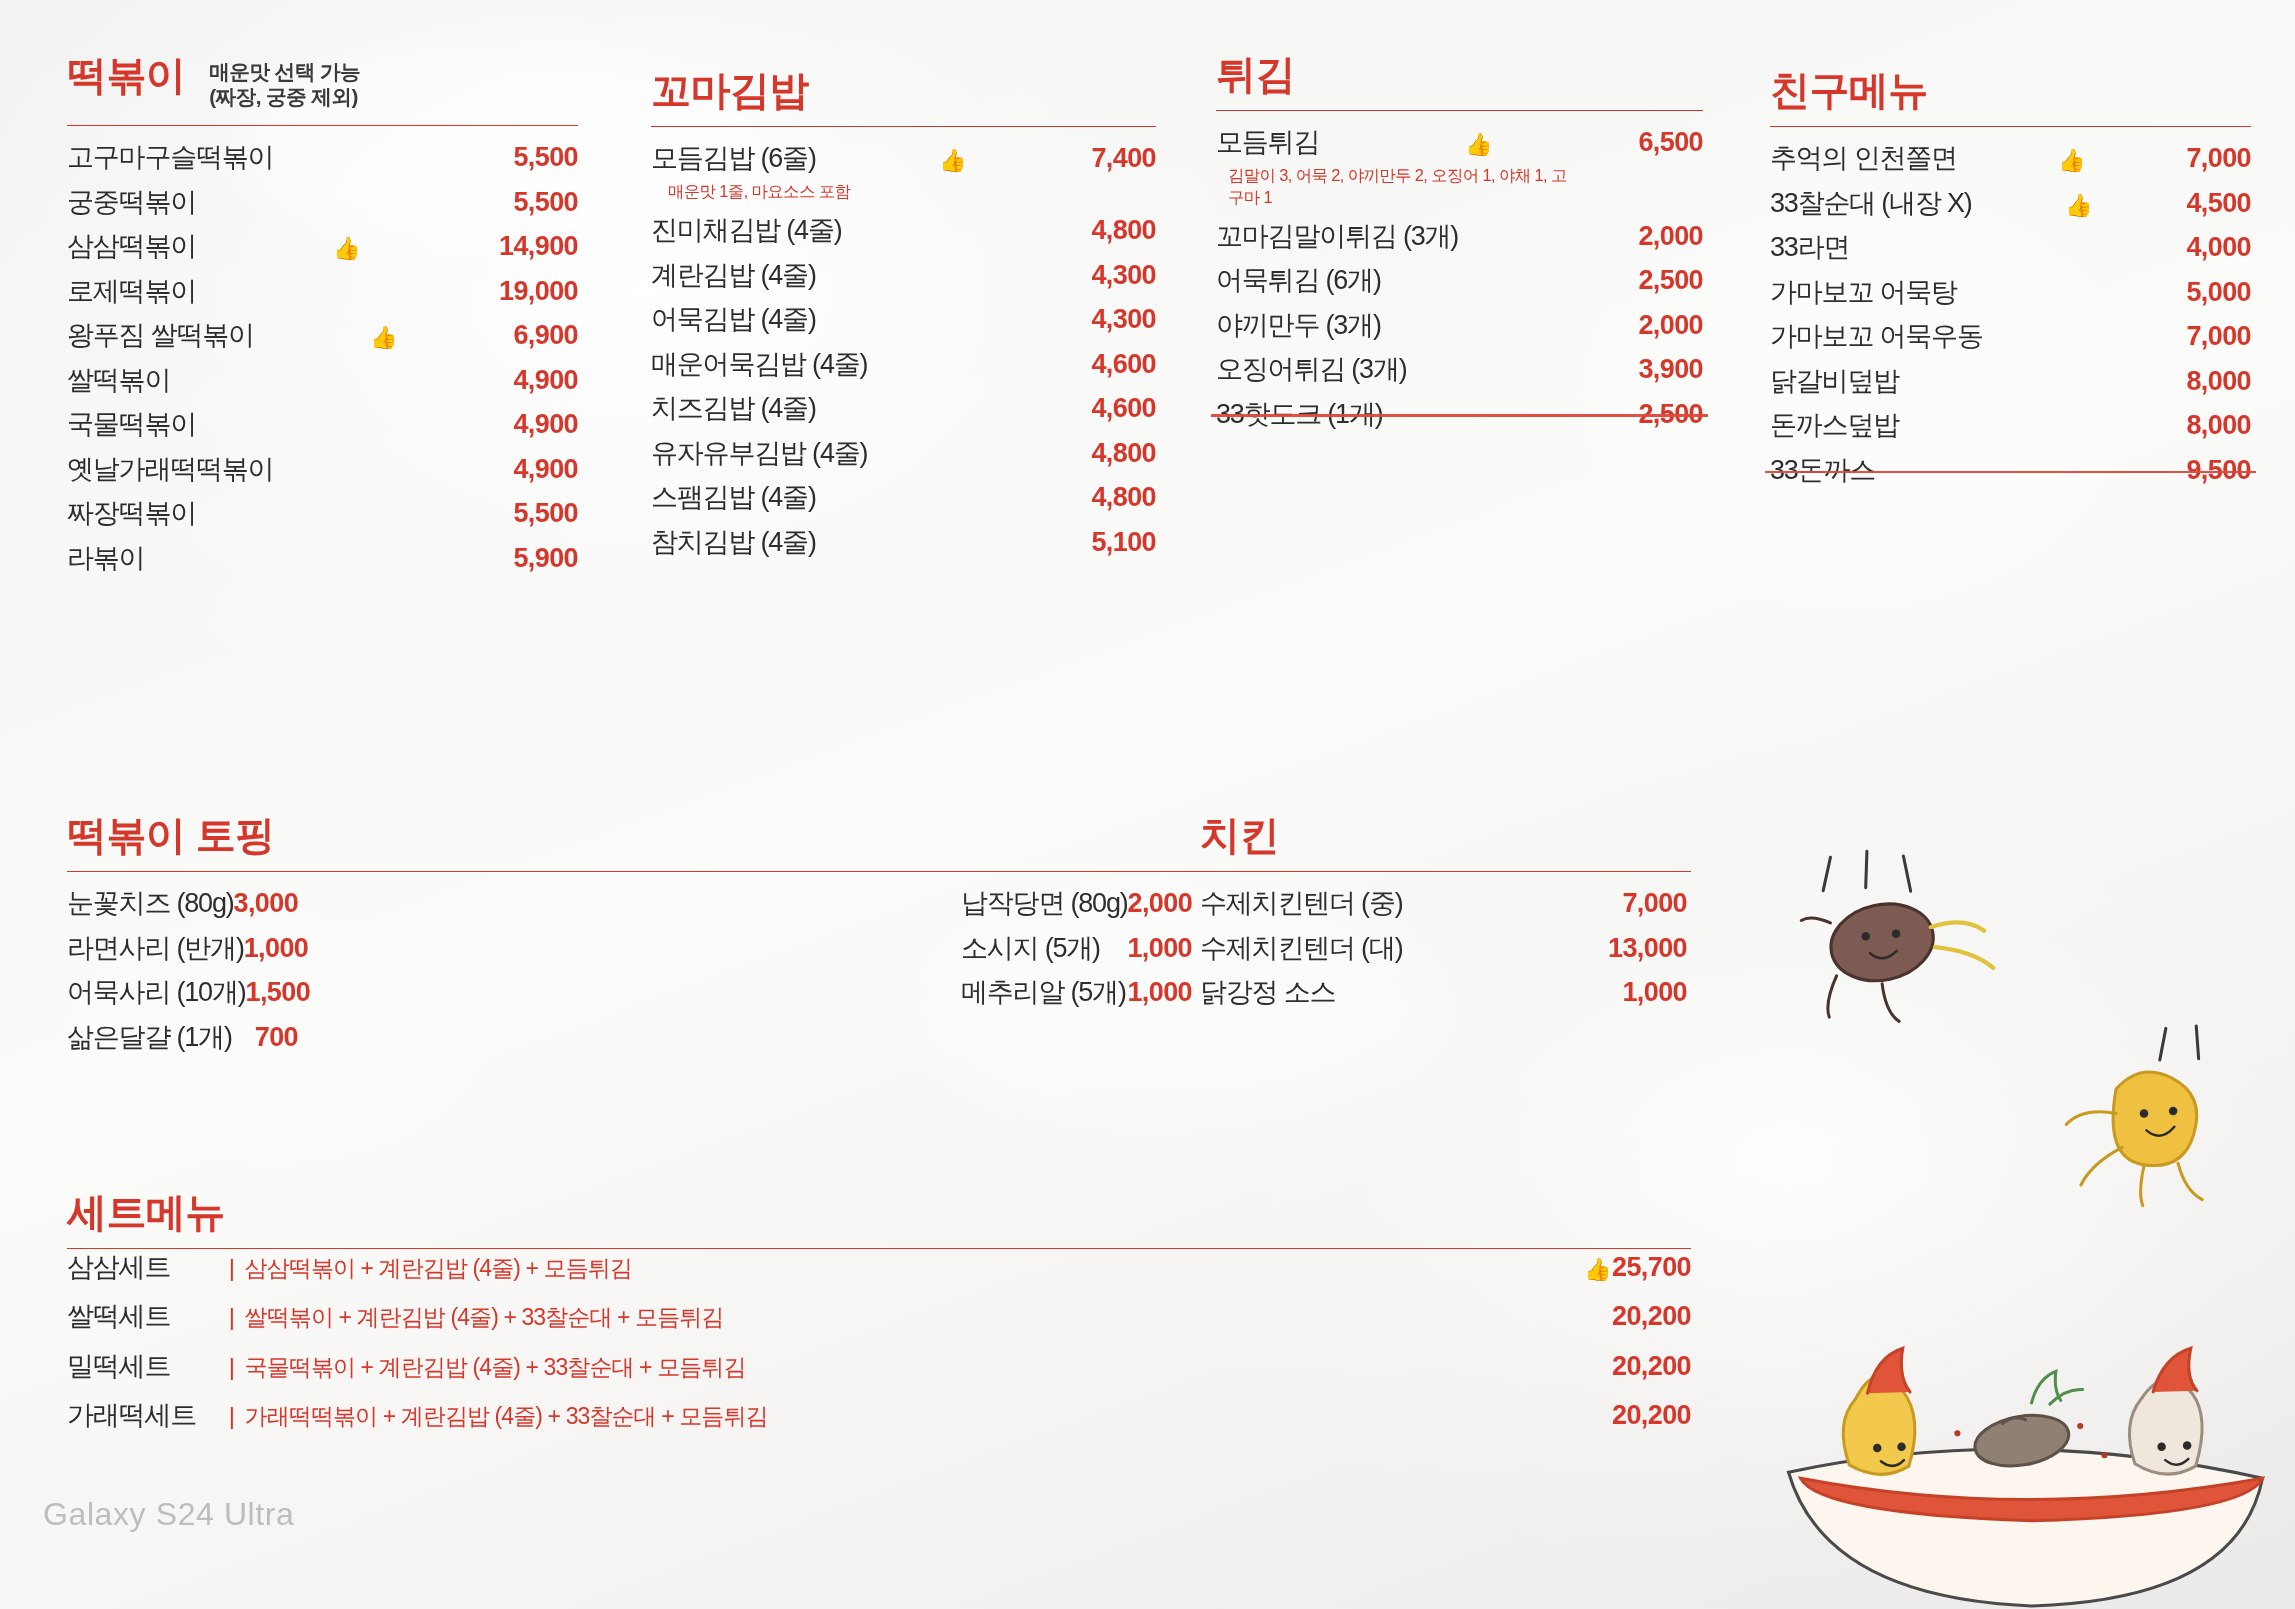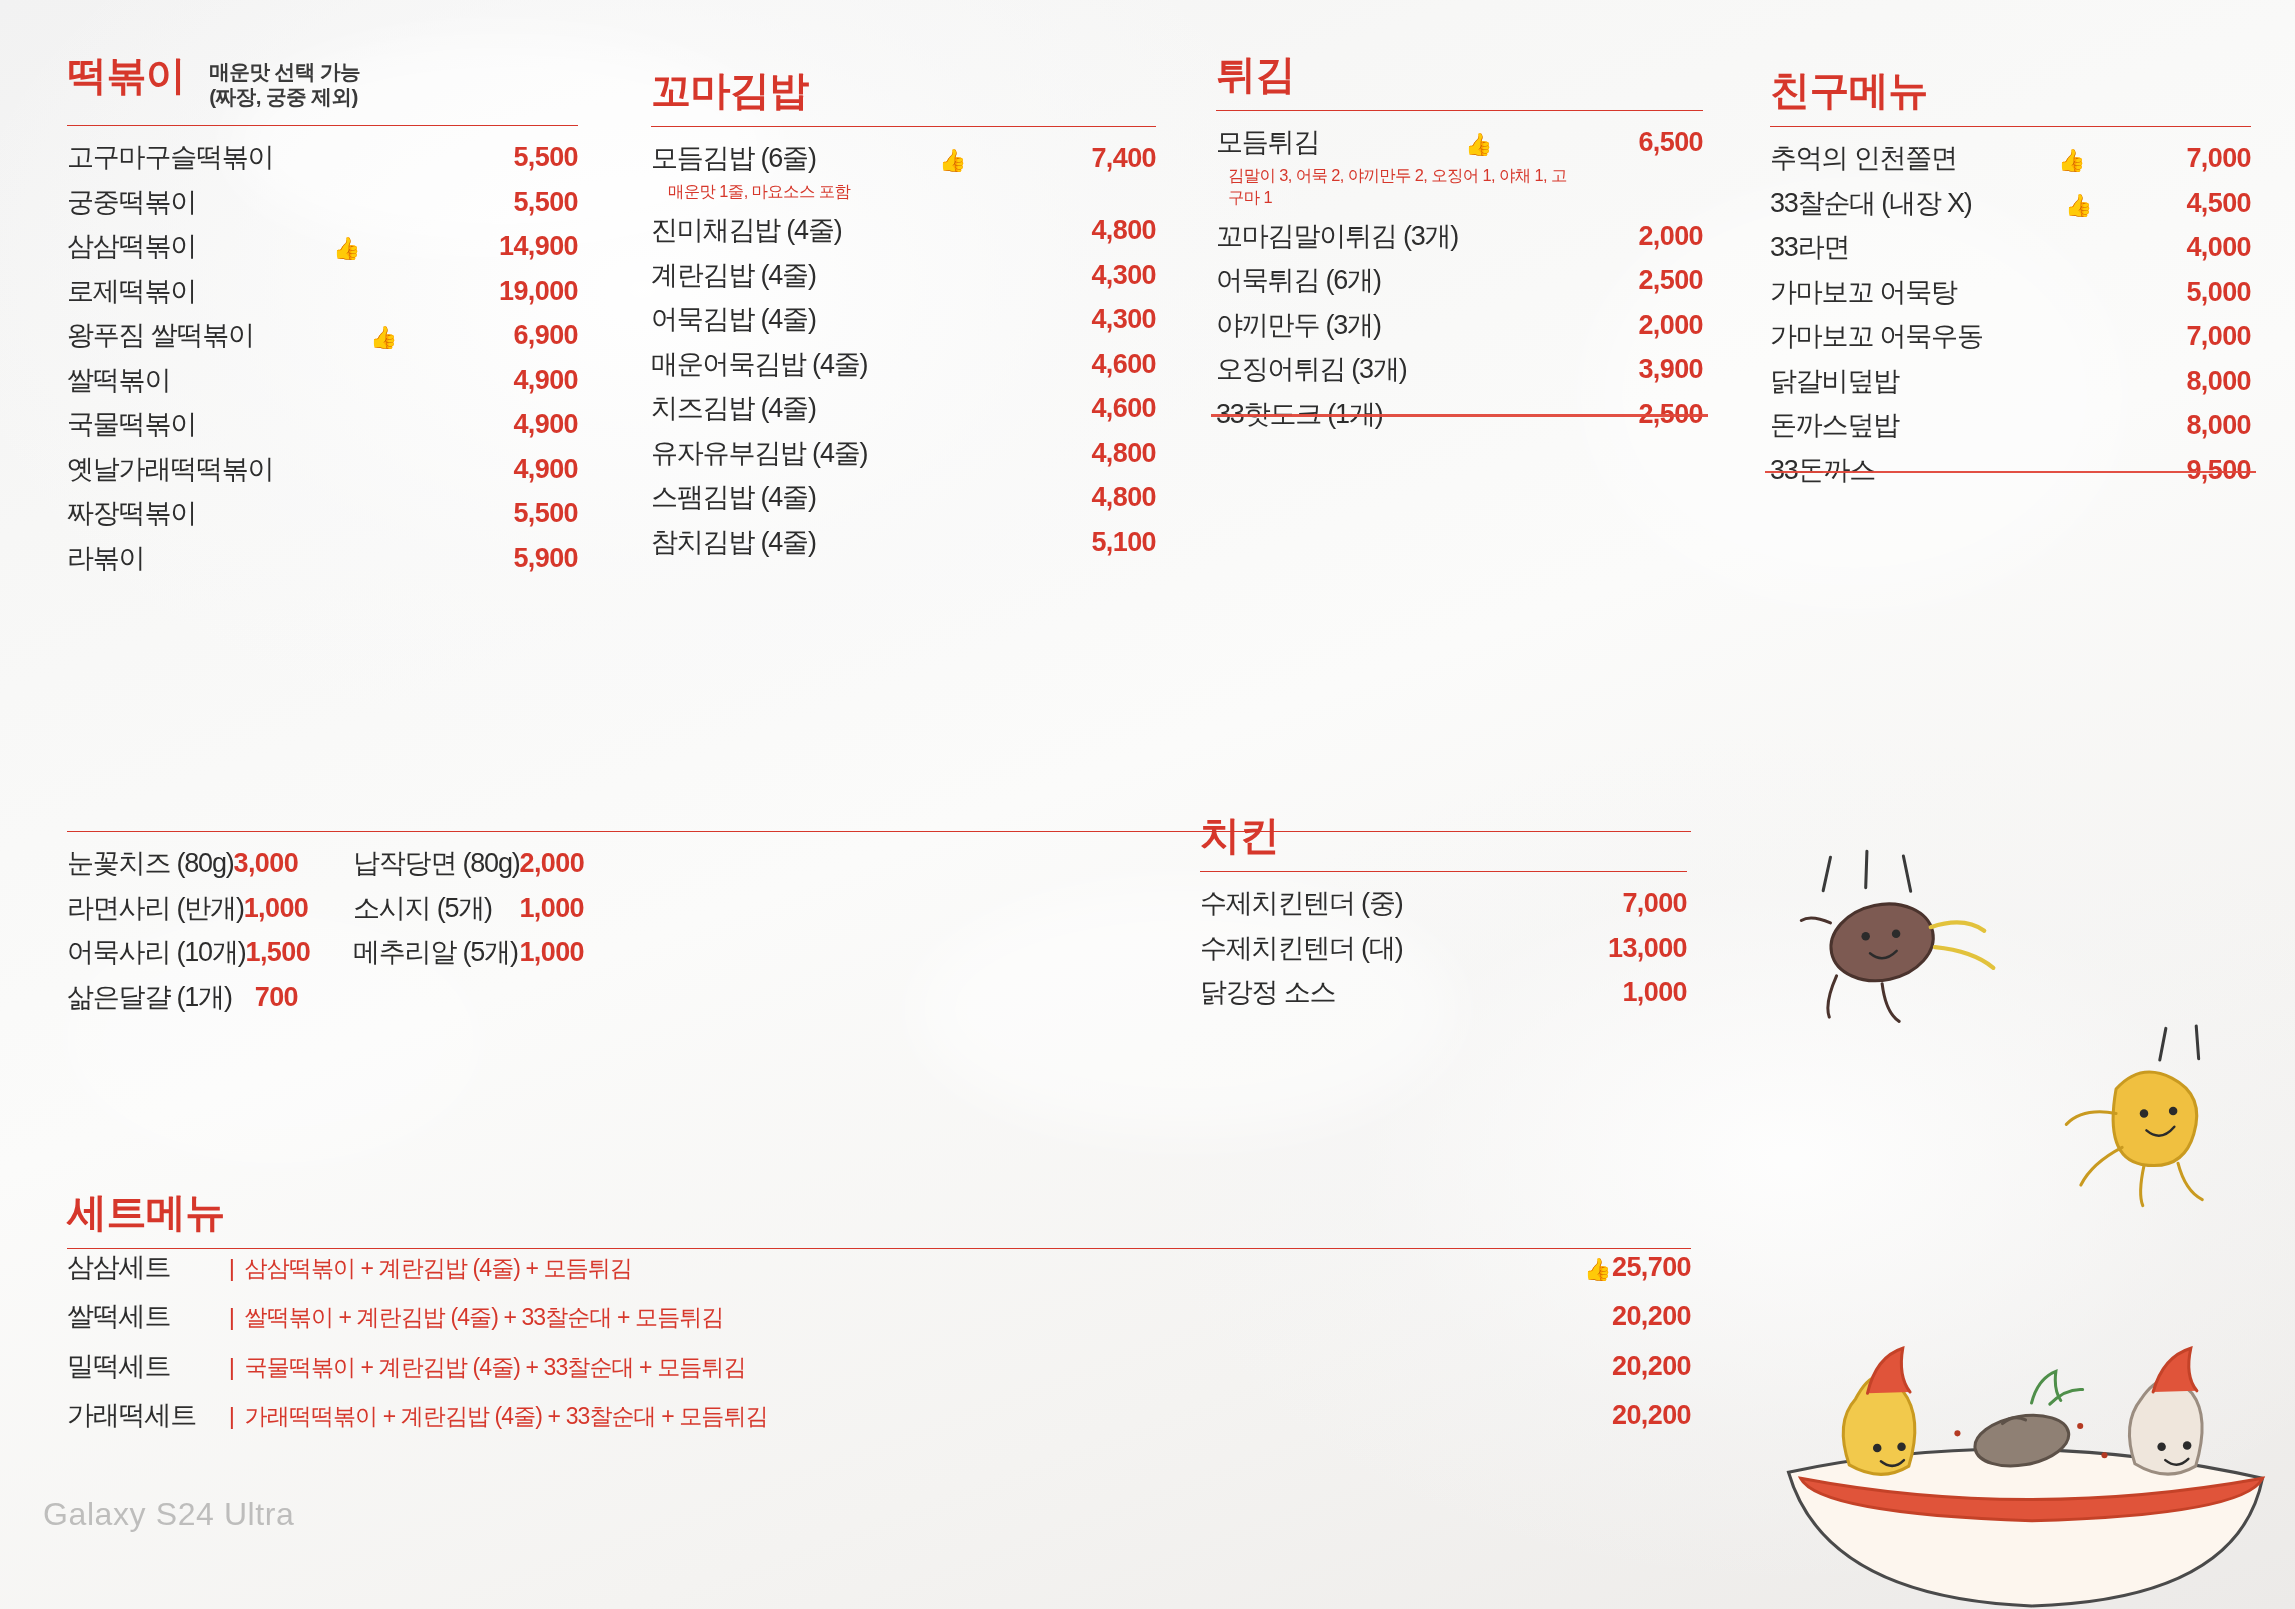--- a/index.html
+++ b/index.html
@@ -100,22 +100,23 @@
     right: -4.9px;
     top: 52%;
     height: 2.4px;
     background: #e0473a;
     opacity: .95;
   }
 
   
   .two-col {
     display: flex;
-    gap: 55px;
+    gap: 23px;
     margin-top: 13.4px;
+    justify-content: space-between;
   }
   .two-col > div { width: 231px; }
 
   
   .set-row {
     display: flex;
     align-items: baseline;
     margin-bottom: 13.4px;
   }
   .set-name {
@@ -213,20 +214,21 @@
           <span class="pr">5,500</span>
         </div>
       <div class="row">
           <span class="nm">라볶이</span>
           <span class="pr">5,900</span>
         </div>
     </div>
   </div>
 
   <div class="col" style="left:67px; top:815px; width:1125px;">
+    <div class="sec-title">떡볶이 토핑</div>
     <div class="sec-rule" style="width:1624px;"></div>
     <div class="two-col">
       <div>
         <div class="row">
             <span class="nm">눈꽃치즈 (80g)</span>
             <span class="pr">3,000</span>
           </div>
         <div class="row">
             <span class="nm">라면사리 (반개)</span>
             <span class="pr">1,000</span>

